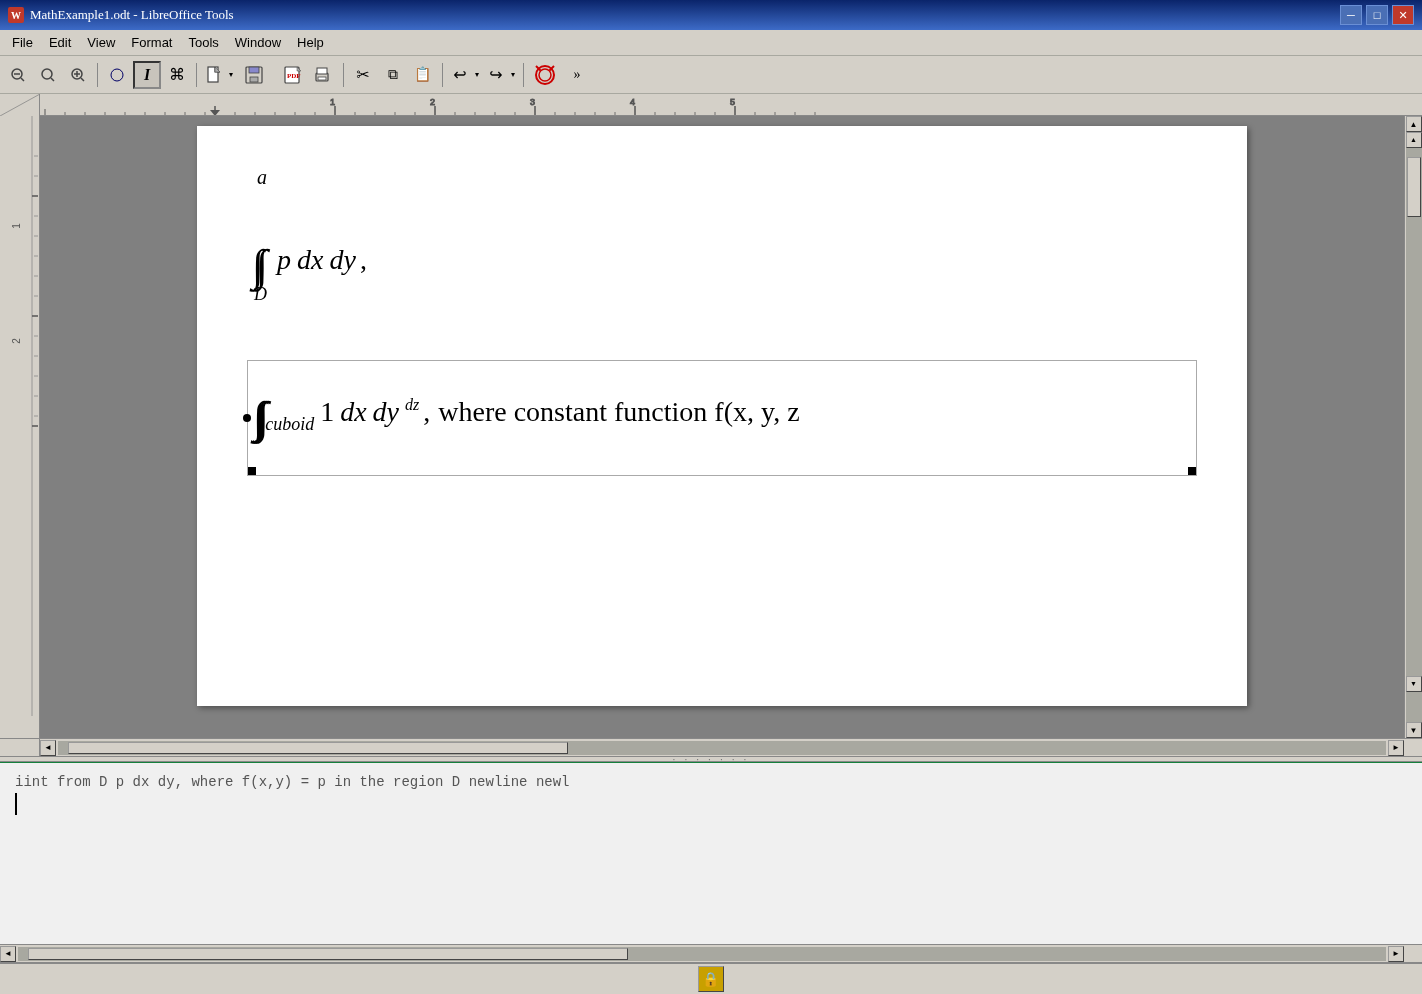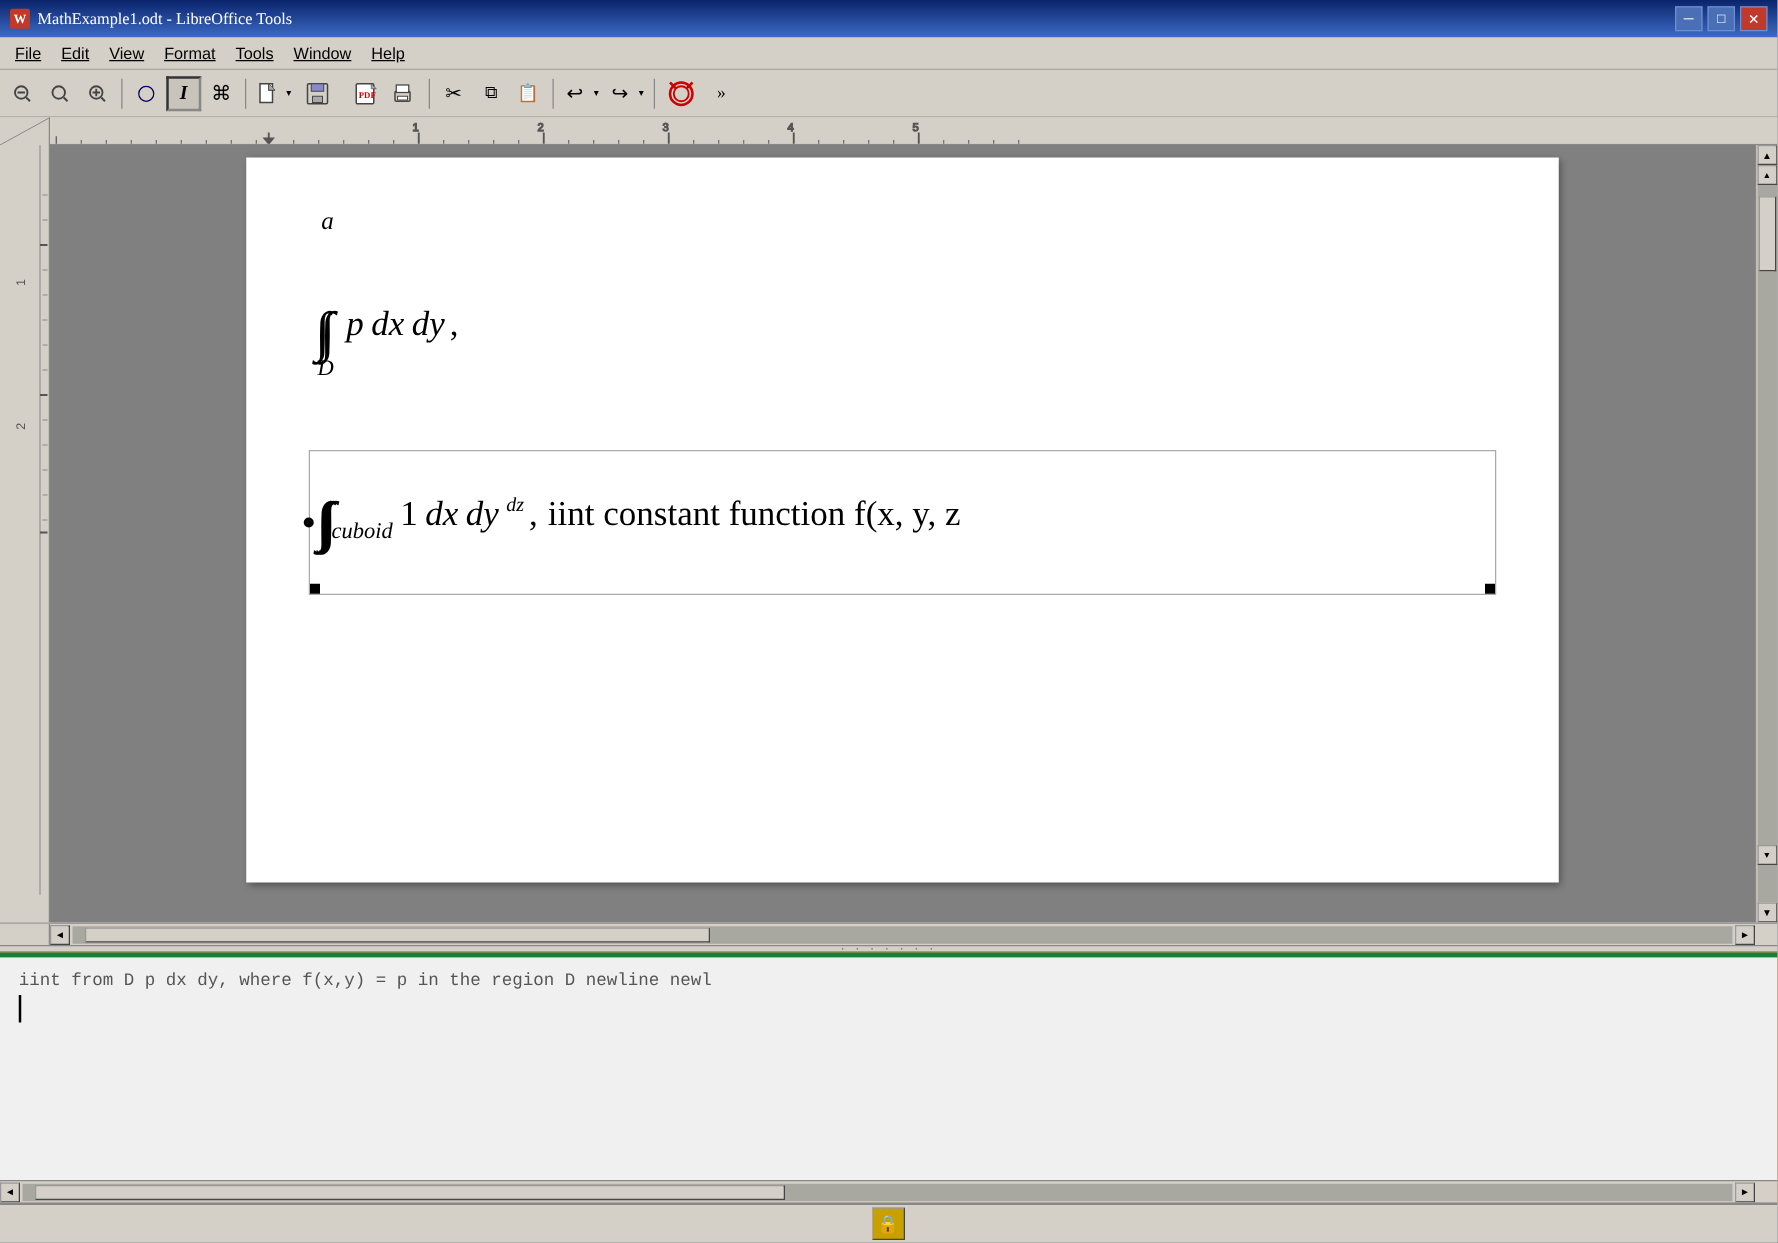--- a/index.html
+++ b/index.html
@@ -55,21 +55,21 @@
       border-bottom: 1px solid #a8a8a0;
       font-size: 13px;
       font-family: 'Segoe UI', Tahoma, sans-serif;
     }
     .menu-item {
       padding: 2px 8px;
       cursor: pointer;
       height: 22px;
       display: flex; align-items: center;
     }
-    .menu-item span { text-decoration: underline; }
+    .menu-item span { }
 
     
     #toolbar {
       background: #d4d0c8;
       height: 38px;
       display: flex;
       align-items: center;
       padding: 2px 4px;
       border-bottom: 1px solid #a8a8a0;
       gap: 2px;
@@ -215,24 +215,24 @@
     }
     .splitter-dots {
       font-size: 10px;
       color: #666;
       letter-spacing: 3px;
     }
 
     
     #formula-area {
       height: 200px;
-      background: #f97316;
+      background: #a16207;
       display: flex;
       flex-direction: column;
-      border-top: 4px solid #15803d;
+      border-top: 1px solid #15803d;
     }
     #formula-content {
       flex: 1;
       padding: 8px 15px;
       font-family: 'Courier New', monospace;
       font-size: 18px;
       color: #333;
       overflow: auto;
       position: relative;
     }
@@ -585,21 +585,21 @@
           <div class="math-formula" style="align-items:flex-start; position:relative;">
             <div style="display:inline-flex; flex-direction:column; align-items:flex-start; margin-right:0px;">
               <span style="font-size:44px; font-family:'Times New Roman',serif; line-height:1; letter-spacing:-10px; display:inline-block; margin-right:6px;">∫∫∫</span>
             </div>
             <span style="font-size:18px; font-style:italic; font-family:'Times New Roman',serif; vertical-align:sub; margin-top:18px; margin-right:6px;">cuboid</span>
             <span style="font-size:28px; font-family:'Times New Roman',serif;">1</span>
             <span style="font-size:28px; font-style:italic; font-family:'Times New Roman',serif; margin-left:6px;">dx</span>
             <span style="font-size:28px; font-style:italic; font-family:'Times New Roman',serif; margin-left:6px;">dy</span>
             <span style="font-size:16px; font-style:italic; font-family:'Times New Roman',serif; margin-left:6px;">dz</span>
             <span style="font-size:28px; font-family:'Times New Roman',serif; margin-left:4px;">,</span>
-            <span style="font-size:28px; font-family:'Times New Roman',serif; margin-left:8px;">iint constant function f(x, y, z</span>
+            <span style="font-size:28px; font-family:'Times New Roman',serif; margin-left:8px;">where constant function f(x, y, z</span>
           </div>
           <div class="handle-left"></div>
           <div class="handle-right"></div>
         </div>
       </div>
     </div>
 
     <div id="right-scrollbar">
       <div class="scroll-btn">▲</div>
       <div class="scroll-track">

